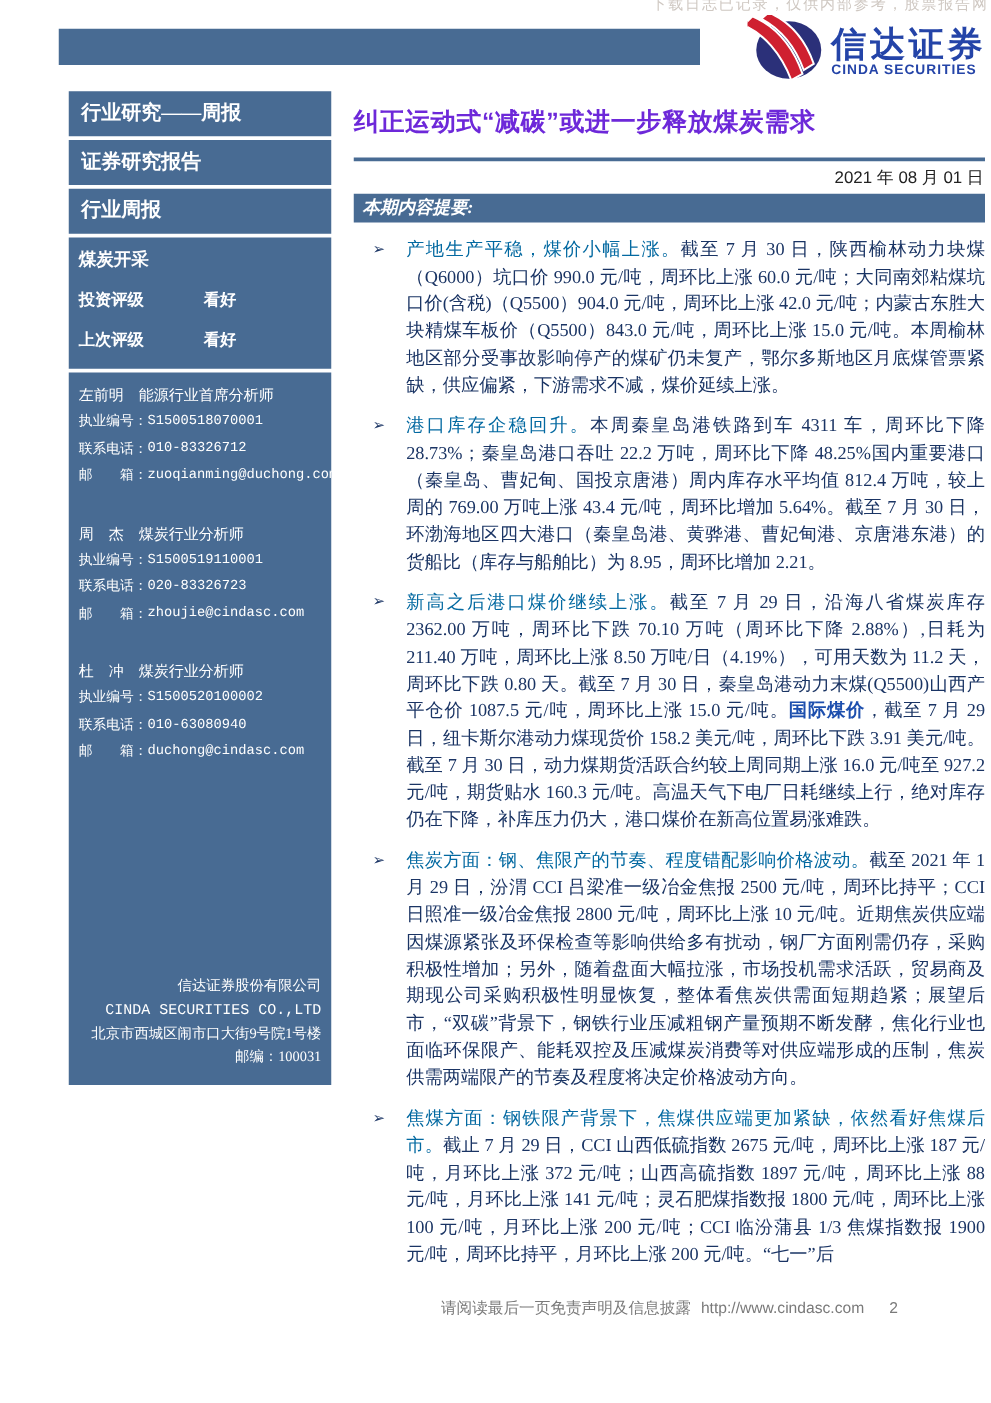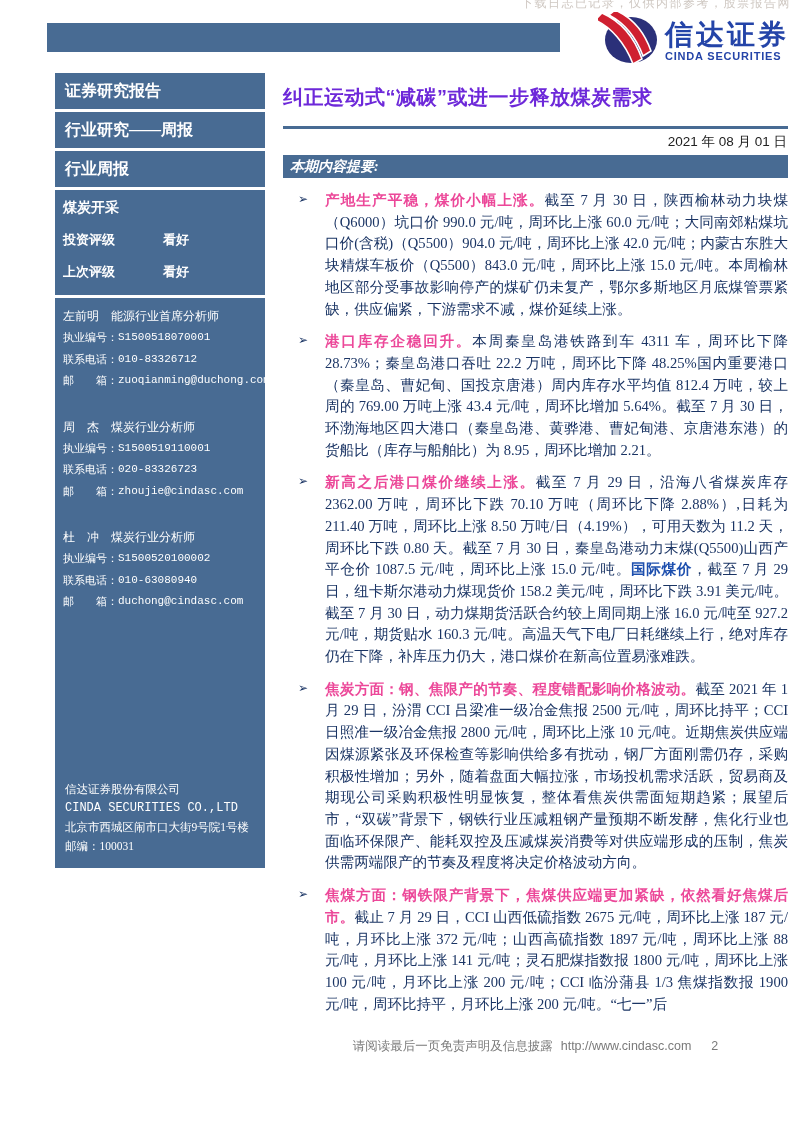--- a/index.html
+++ b/index.html
@@ -28,39 +28,39 @@
   .rating-box { padding:9px 8px 14px; font-family:"Liberation Serif", serif; }
   .industry { font-weight:bold; font-size:14px; }
   .r-row { display:flex; font-size:13px; font-weight:bold; margin-top:14px; }
   .r-label { width:100px; flex:none; }
   .analyst-box { height:570px; padding:8px 8px 12px; display:flex; flex-direction:column; }
   .analyst { margin-bottom:25px; }
   .a-name { font-size:12px; font-family:"Liberation Serif", serif; line-height:21px; white-space:nowrap; }
   .a-line { font-size:11px; line-height:21.5px; display:flex; white-space:pre; }
   .a-label { font-family:"Liberation Serif", serif; flex:none; }
   .a-value { font-family:"Liberation Mono", monospace; letter-spacing:0; }
-  .company { margin-top:auto; padding-left:2px; }
+  .company { margin-top:auto; padding-left:2px;text-align:right; }
   .c-line { font-size:11.5px; line-height:19px; font-family:"Liberation Serif", serif; white-space:nowrap; }
   .c-line.en { font-family:"Liberation Mono", monospace; font-size:12px; }
 
   
   .main { position:absolute; left:283px; top:0; width:505px; height:1122px; }
   .title { position:absolute; top:84px; left:0; font-size:20px; font-weight:bold; color:#6d28d9;
            letter-spacing:0.5px; white-space:nowrap; }
   .rule { position:absolute; top:126px; left:0; width:505px; height:3px; background:#486b93; }
   .date { position:absolute; top:133px; right:1px; font-size:13.5px; color:#222; }
   .section-bar { position:absolute; top:155px; left:0; width:505px; height:23px; background:#486b93;
                  color:#fff; font-weight:bold; font-style:italic; font-size:14px; line-height:23px;
                  padding-left:7px; font-family:"Liberation Serif", serif; }
   .bullets { position:absolute; top:190px; left:15px; width:490px; }
   .bullet { display:flex; margin-bottom:11px; }
   .marker { width:27px; flex:none; color:#1a3464; font-size:12px; padding-top:2px; }
   .bullet-text { flex:1; font-family:"Liberation Serif", serif; font-size:14.6px; line-height:21.7px;
                  color:#1a3464; text-align:justify; }
-  .bullet-text .b { font-weight:bold; color:#ec4899; }
+  .bullet-text .b { font-weight:normal; color:#0369a1; }
   .bullet-text .hl { font-weight:bold; color:#1d4fae; }
 
   
   .footer { position:absolute; left:283px; top:1038px; width:505px; text-align:center;
             font-size:12.5px; color:#7a7a7a; font-family:"Liberation Serif", serif; white-space:nowrap; }
   .footer .url { font-family:"Liberation Sans", sans-serif; margin-left:8px; color:#7a7a7a; text-decoration:none; }
   .footer .page { margin-left:20px; font-family:"Liberation Sans", sans-serif; }
 </style>
 </head>
 <body>
@@ -80,22 +80,22 @@
       </svg>
     </span>
     <span class="logo-text">
       <span class="logo-cn">信达证券</span>
       <span class="logo-en">CINDA SECURITIES</span>
     </span>
   </div>
 
   <div class="sidebar">
     <div id="side-boxes">
+        <div class="side-box side-top">行业研究——周报</div>
         <div class="side-box side-top">证券研究报告</div>
-        <div class="side-box side-top">行业研究——周报</div>
         <div class="side-box side-top">行业周报</div>
       </div>
     <div class="side-box rating-box">
       <div class="industry">煤炭开采</div>
       <div id="rating-rows">
           <div class="r-row">
             <span class="r-label">投资评级</span>
             <span class="r-value">看好</span>
           </div>
           <div class="r-row">

